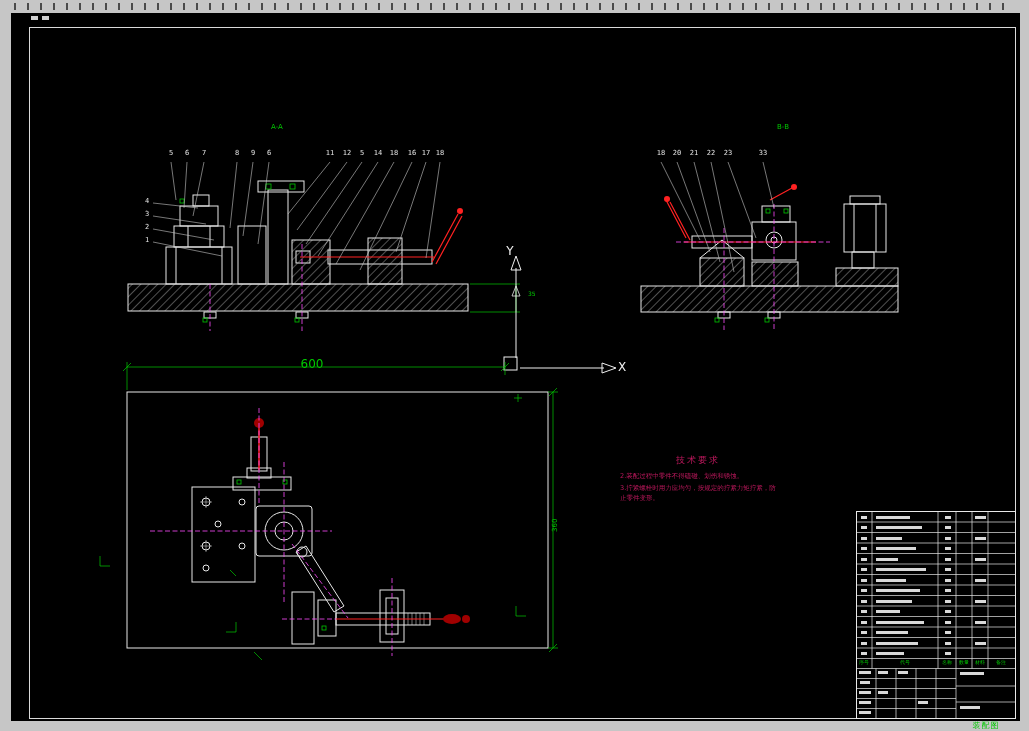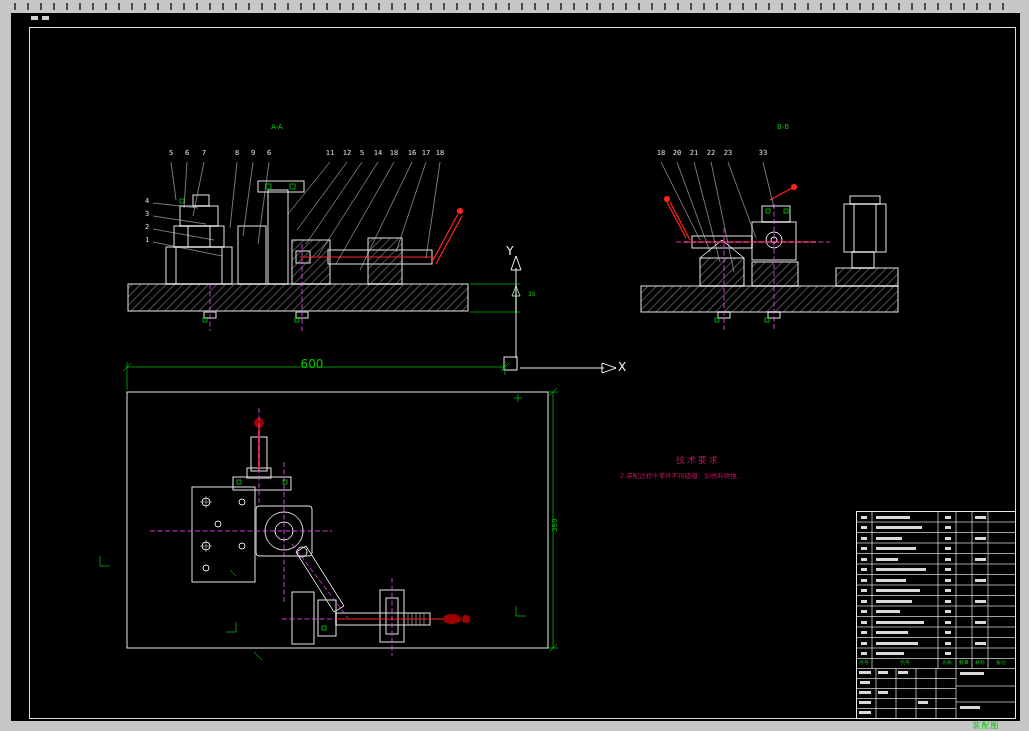--- a/index.html
+++ b/index.html
@@ -302,20 +302,21 @@
   <span class="lbl axis" style="left:510px;top:245px">Y</span>
   <span class="lbl axis" style="left:622px;top:361px">X</span>
 
   <span class="lbl green dim" style="left:528px;top:291px">35</span>
   <span class="lbl green dimc" style="left:312px;top:358px">600</span>
   <span class="lbl green rot" style="left:552px;top:532px">360</span>
 
   <div class="tech">
     <div class="t-title">技术要求</div>
     <div class="t-line">2.装配过程中零件不得磕碰、划伤和锈蚀。</div>
+    <div class="t-line">3.拧紧螺栓时用力应均匀，按规定的拧紧力矩拧紧，防止零件变形。</div>
   </div>
 
   <span class="lbl green bomh" style="left:864px;top:660px">序号</span>
   <span class="lbl green bomh" style="left:905px;top:660px">代号</span>
   <span class="lbl green bomh" style="left:947px;top:660px">名称</span>
   <span class="lbl green bomh" style="left:964px;top:660px">数量</span>
   <span class="lbl green bomh" style="left:980px;top:660px">材料</span>
   <span class="lbl green bomh" style="left:1001px;top:660px">备注</span>
 
   <span class="lbl green dname" style="left:986px;top:690px">装配图</span>

